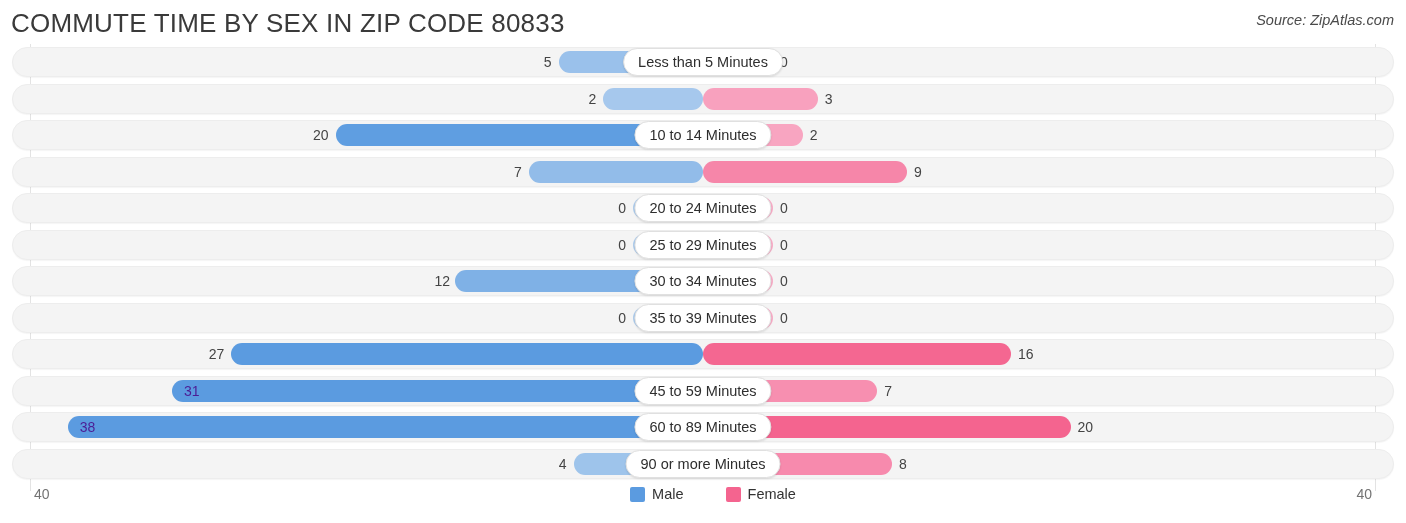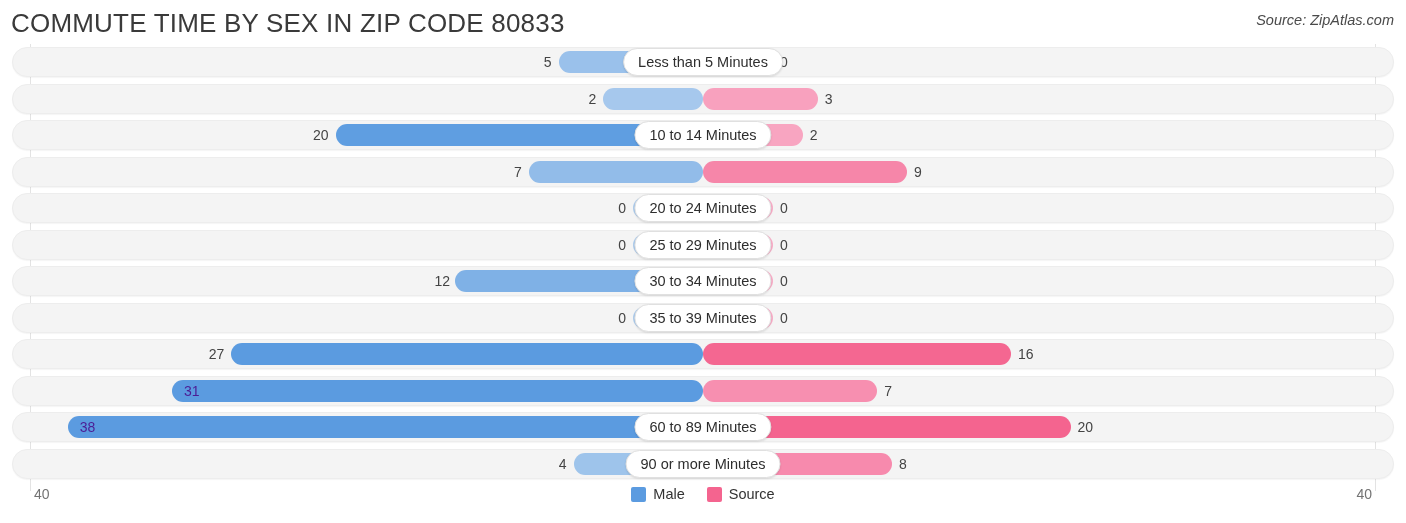--- a/index.html
+++ b/index.html
@@ -150,20 +150,21 @@
     justify-content: center;
     align-items: center;
     gap: 22px;
   }
   .legend-item {
     display: flex;
     align-items: center;
     gap: 7px;
     font-size: 14.5px;
     color: #333;
+    margin-left: 20px;
   }
   .legend-swatch {
     width: 15px;
     height: 15px;
     border-radius: 2px;
     display: inline-block;
   }
 </style>
 </head>
 <body>
@@ -245,20 +246,21 @@
         <div class="bar bar-female" style="width: 308px; background: rgb(244, 103, 145);"></div>
         <div class="val val-male" style="right: 1181.62px;">27</div>
         <div class="val val-female" style="left: 1018px;">16</div>
       </div>
       <div class="row">
         <div class="track"></div>
         <div class="bar bar-male" style="width: 531.125px; background: rgb(91, 155, 224);"></div>
         <div class="bar bar-female" style="width: 174.125px; background: rgb(247, 143, 176);"></div>
         <div class="val val-male inside" style="left: 183.875px;">31</div>
         <div class="val val-female" style="left: 884.125px;">7</div>
+        <div class="cat-pill">45 to 59 Minutes</div>
       </div>
       <div class="row">
         <div class="track"></div>
         <div class="bar bar-male" style="width: 635.25px; background: rgb(91, 155, 224);"></div>
         <div class="bar bar-female" style="width: 367.5px; background: rgb(244, 100, 143);"></div>
         <div class="val val-male inside" style="left: 79.75px;">38</div>
         <div class="val val-female" style="left: 1077.5px;">20</div>
         <div class="cat-pill">60 to 89 Minutes</div>
       </div>
       <div class="row">
@@ -275,16 +277,16 @@
 <div id="footer">
   <div class="axis-end" id="axis-left">40</div>
   <div class="axis-end" id="axis-right">40</div>
   <div id="legend">
     <div class="legend-item">
       <span class="legend-swatch" id="swatch-male" style="background: rgb(91, 155, 224);"></span>
       <span>Male</span>
     </div>
     <div class="legend-item">
       <span class="legend-swatch" id="swatch-female" style="background: rgb(244, 100, 143);"></span>
-      <span>Source</span>
+      <span>Female</span>
     </div>
   </div>
 </div>
 
 </body></html>

